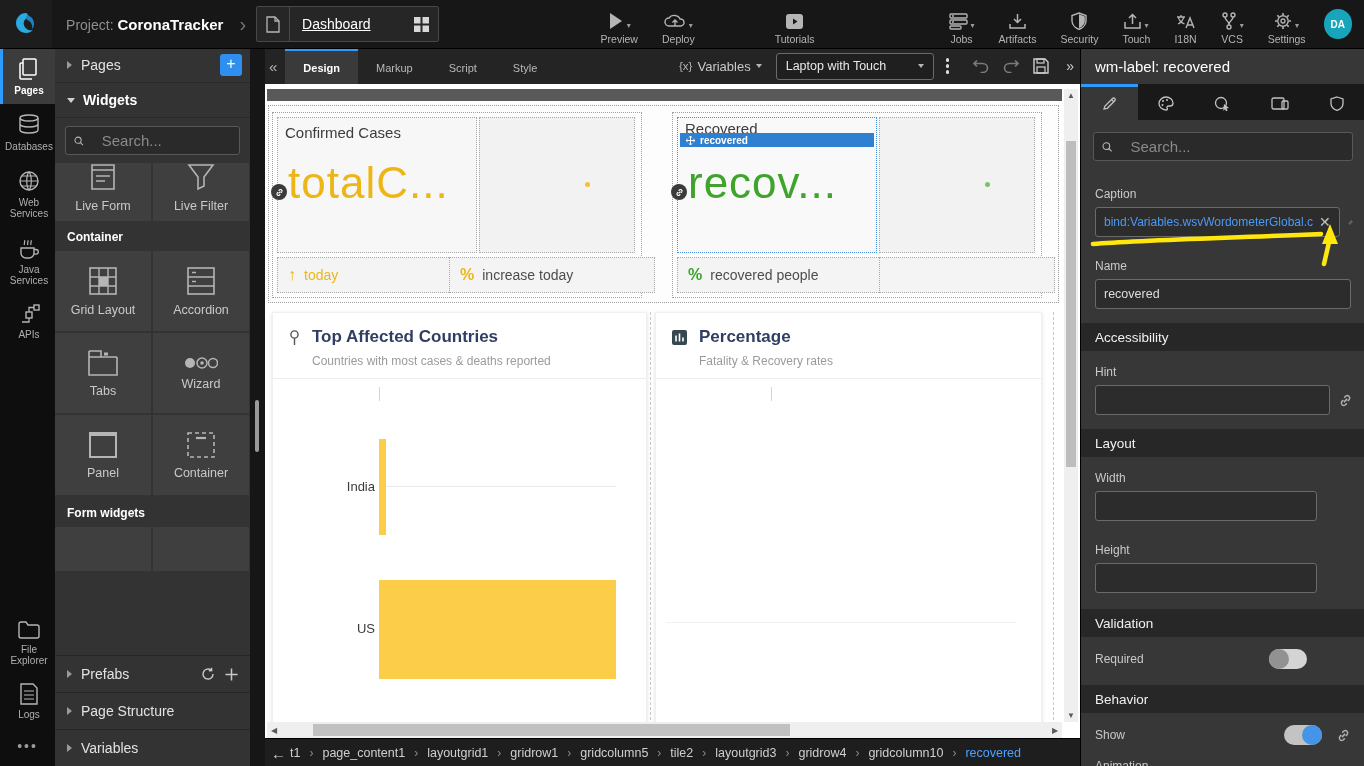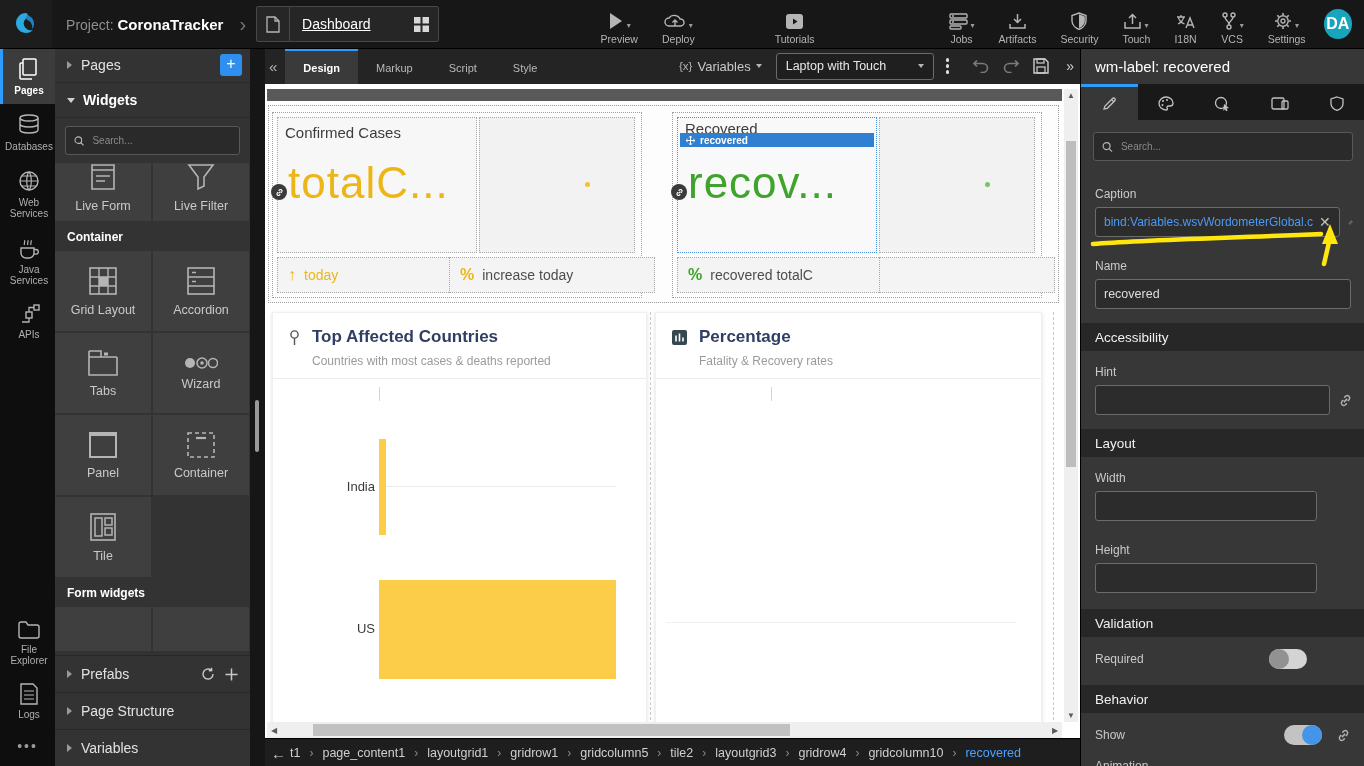--- a/index.html
+++ b/index.html
@@ -19,21 +19,21 @@
   .pagetab .cell{display:flex;align-items:center;justify-content:center;height:100%;padding:0 9px;}
   .pagetab .cell.icon{border-right:1px solid #474747;}
   .pagetab .name{color:#fff;font-size:14px;padding:0 34px 0 12px;text-decoration:underline;}
   .tb-actions{display:flex;align-items:flex-start;margin-left:150px;}
   .tb-item{display:flex;flex-direction:column;align-items:center;margin:4px 12px 0;cursor:pointer;}
   .tb-item .row{display:flex;align-items:flex-end;height:22px;}
   .tb-item .lbl{font-size:10.5px;color:#b5b5b5;margin-top:3px;white-space:nowrap;}
   .tb-item .mini{font-size:8px;color:#9a9a9a;margin-left:3px;}
   .gap-l{margin-left:68px;}
   .cluster{display:flex;margin-left:110px;}
-  .avatar{width:30px;height:30px;border-radius:50%;background:#18a5bc;color:#fff;font-size:16px;font-weight:bold;
+  .avatar{width:30px;height:30px;border-radius:50%;background:#18a5bc;color:#fff;font-size:10px;font-weight:bold;
           display:flex;align-items:center;justify-content:center;margin:0 12px 0 6px;align-self:center;}
 
   
   .rail{position:absolute;left:0;top:48px;width:55px;height:718px;background:#0e0e0e;display:flex;flex-direction:column;}
   .rail-item{display:flex;flex-direction:column;align-items:center;justify-content:center;padding:9px 0 8px;cursor:pointer;
              border-left:3px solid transparent;}
   .rail-item .rlbl{font-size:10px;color:#b0b0b0;text-align:center;line-height:11px;margin-top:4px;}
   .rail-item.active{background:#3c3c3c;border-left:3px solid #2e9bff;}
   .rail-item.active .rlbl{color:#fff;font-weight:bold;}
   .rail-spacer{flex:1;}
@@ -42,21 +42,21 @@
   
   .lpanel{position:absolute;left:55px;top:48px;width:195px;height:718px;background:#333;display:flex;flex-direction:column;overflow:hidden;}
   .prow{height:34px;min-height:34px;display:flex;align-items:center;padding:0 8px 0 12px;border-bottom:1px solid #2a2a2a;}
   .tri-r{width:0;height:0;border-left:5px solid #9a9a9a;border-top:4px solid transparent;border-bottom:4px solid transparent;margin-right:9px;}
   .tri-d{width:0;height:0;border-top:5px solid #d0d0d0;border-left:4px solid transparent;border-right:4px solid transparent;margin-right:8px;}
   .prow .plbl{font-size:14px;color:#e2e2e2;flex:1;}
   .prow.widgets .plbl{font-weight:bold;color:#fff;}
   .plus-btn{width:22px;height:22px;background:#2f8fef;color:#fff;border-radius:3px;font-size:16px;line-height:20px;text-align:center;cursor:pointer;}
   .searchwrap{padding:8px 10px;}
   .searchbox{height:27px;background:#2a2a2a;border:1px solid #585858;border-radius:3px;display:flex;align-items:center;padding:0 8px;}
-  .searchbox input{background:transparent;border:none;outline:none;color:#bbb;font-size:10px;width:100%;margin-left:6px;font-family:"Liberation Sans",sans-serif;}
+  .searchbox input{background:transparent;border:none;outline:none;color:#bbb;font-size:15px;width:100%;margin-left:16px;font-family:"Liberation Sans",sans-serif;}
   .searchbox input::placeholder{color:#8a8a8a;}
   .widgetarea{flex:1;overflow:hidden;position:relative;}
   .widgetinner{margin-top:-10px;}
   .wgrid{display:grid;grid-template-columns:96px 96px;gap:2px;background:#333;}
   .wtile{background:#3f3f3f;height:80px;display:flex;flex-direction:column;align-items:center;justify-content:center;cursor:grab;}
   .wtile .wlbl{font-size:12.5px;color:#c9c9c9;margin-top:7px;}
   .wtile.cut{height:68px;}
   .sechead{font-size:12px;font-weight:bold;color:#fff;padding:9px 0 7px 12px;}
   .stubrow{display:grid;grid-template-columns:96px 96px;gap:2px;}
   .stub{background:#3f3f3f;height:44px;}
@@ -444,29 +444,20 @@
             </svg>
             <div class="wlbl">Panel</div>
           </div>
           <div class="wtile">
             <svg width="30" height="28" viewBox="0 0 30 28" class="ic">
               <rect x="2" y="2" width="26" height="24" fill="none" stroke="currentColor" stroke-width="1.6" stroke-dasharray="4 3"></rect>
               <path d="M10 7 h10" stroke="currentColor" stroke-width="2.2"></path>
             </svg>
             <div class="wlbl">Container</div>
           </div>
-          <div class="wtile">
-            <svg width="28" height="30" viewBox="0 0 28 30" class="ic">
-              <rect x="2" y="2" width="24" height="26" fill="none" stroke="currentColor" stroke-width="1.6"></rect>
-              <rect x="6" y="6" width="7" height="18" fill="none" stroke="currentColor" stroke-width="1.5"></rect>
-              <rect x="16" y="6" width="7" height="7" fill="none" stroke="currentColor" stroke-width="1.5"></rect>
-              <rect x="16" y="16" width="7" height="7" fill="none" stroke="currentColor" stroke-width="1.5"></rect>
-            </svg>
-            <div class="wlbl">Tile</div>
-          </div>
           <div style="background:#333;"></div>
         </div>
         <div class="sechead">Form widgets</div>
         <div class="stubrow">
           <div class="stub"></div>
             <div class="stub"></div>
         </div>
       </div>
     </div>
 
@@ -589,21 +580,21 @@
               </g>
             </svg>
         </div>
         <div class="bigval green" style="position:absolute;left:10px;top:40px;">recov...</div>
       </div>
       <div class="subbox" style="left:206px;top:4px;width:154px;height:134px;background:#f2f2f2;">
         <span class="dot" style="left:68%;top:48%;background:#7cc26a;"></span>
       </div>
       <div class="statcell" style="left:4px;top:144px;width:198px;height:34px;">
         <span class="sym green-t">%</span>
-        <span class="gray-t">recovered totalC</span>
+        <span class="gray-t">recovered people</span>
       </div>
       <div class="statcell" style="left:206px;top:144px;width:154px;height:34px;"></div>
     </div>
 
     <div class="vdash" style="left:385px;"></div>
     <div class="vdash" style="left:788px;"></div>
 
     <div class="card" style="left:7px;top:228px;width:373px;height:410px;">
       <div class="chead">
         <svg class="cicon" width="11" height="16" viewBox="0 0 11 16">

